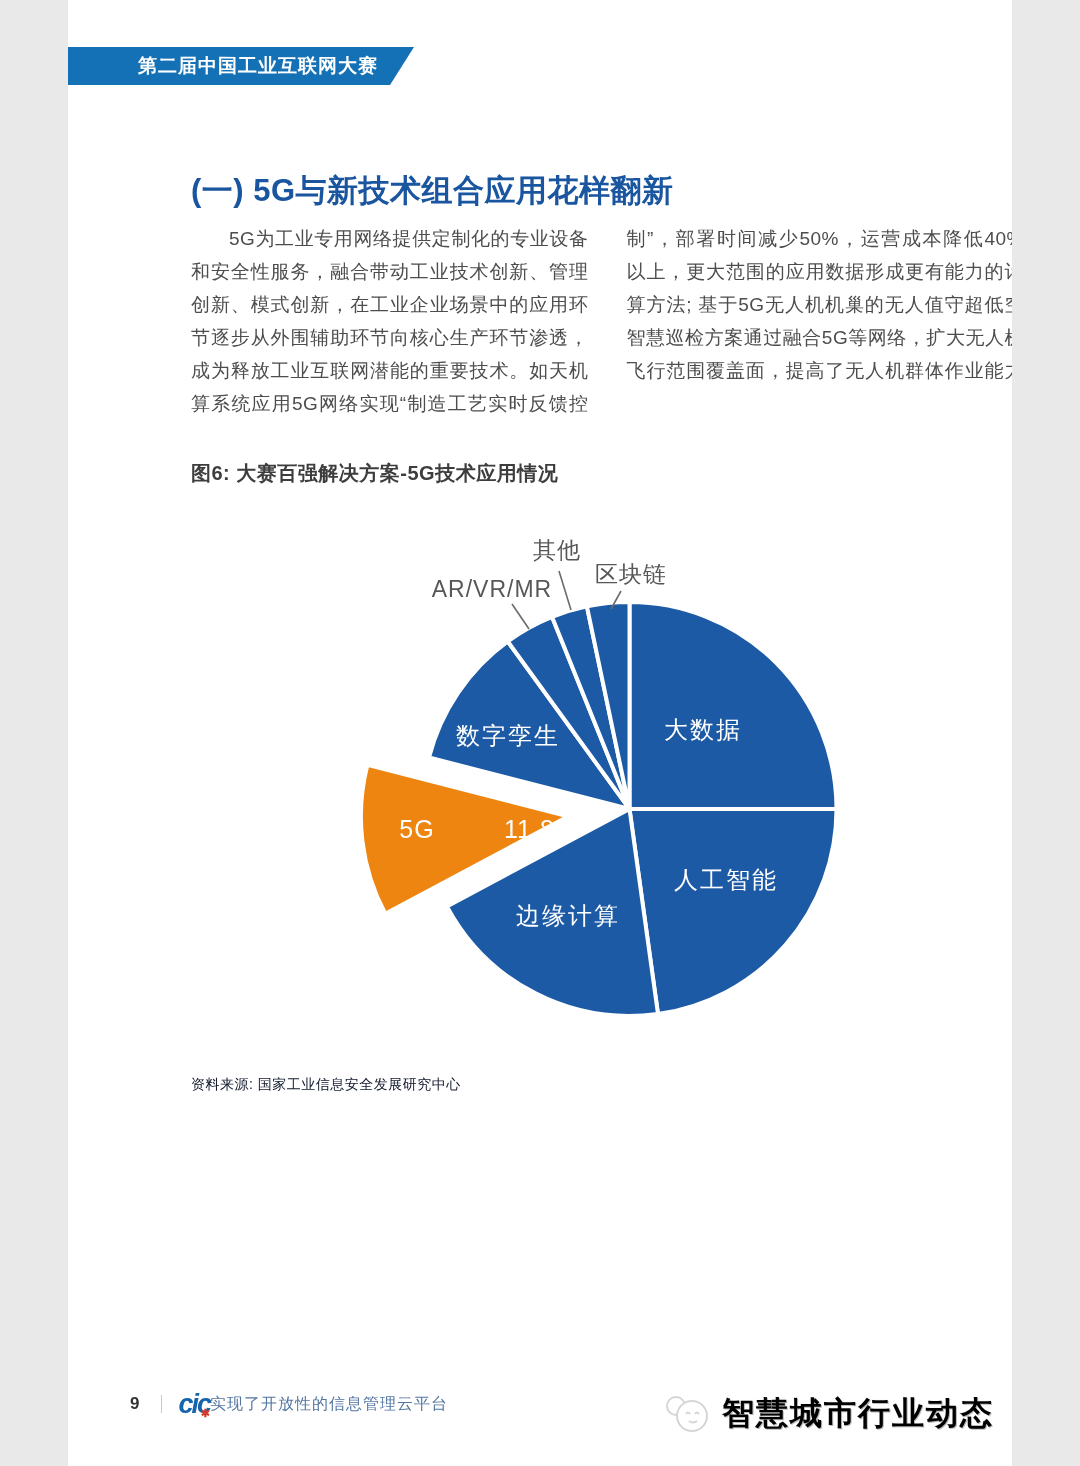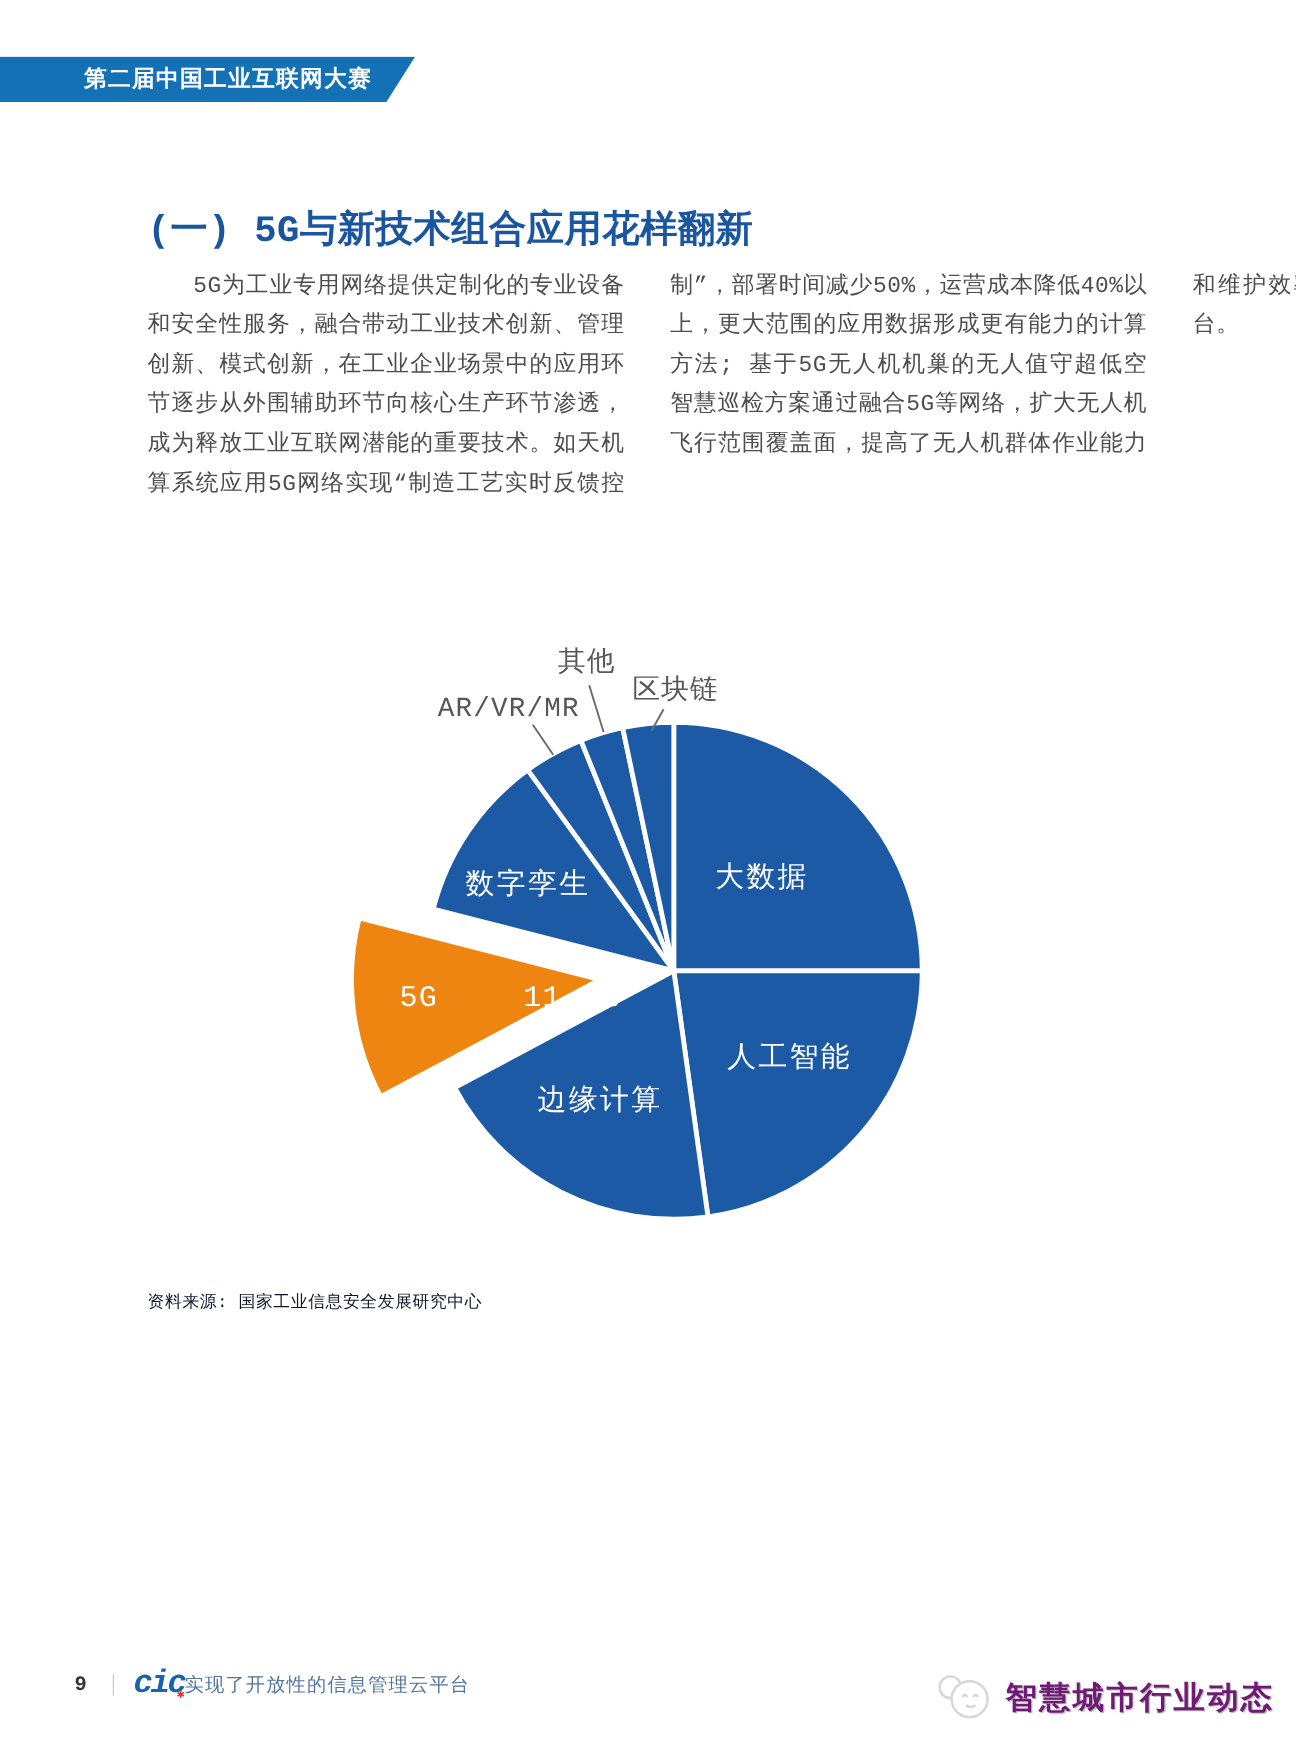--- a/index.html
+++ b/index.html
@@ -1,23 +1,23 @@
 <!DOCTYPE html>
 <html><head>
 <meta charset="utf-8">
 <style>
   * { margin:0; padding:0; box-sizing:border-box; }
   html,body { background:#e9e9e9; }
   .page {
     position:relative;
-    width:1080px; height:1466px;
+    width:944px; height:1466px;
     margin:0 auto;
     background:#ffffff;
     overflow:hidden;
-    font-family:Liberation Mono, monospace;
+    font-family:Liberation Sans, sans-serif;
   }
   
   .ribbon {
     position:absolute; left:0; top:47px;
     width:346px; height:38px;
     background:#1471b5;
     clip-path:polygon(0 0, 100% 0, calc(100% - 24px) 100%, 0 100%);
     display:flex; align-items:center;
   }
   .ribbon span {
@@ -77,41 +77,42 @@
     font-size:11px; color:#d23a2e; font-style:normal;
   }
   .footer-org { font-size:16px; color:#5376a1; letter-spacing:1px; }
   
   .watermark {
     position:absolute; right:18px; top:1392px;
     display:flex; align-items:center;
   }
   .wm-icon { margin-right:8px; opacity:0.9; }
   .wm-text {
-    font-size:26px; font-weight:bold; letter-spacing:2px;
-    color:#701a75;
+    font-size:32px; font-weight:bold; letter-spacing:2px;
+    color:#000000;
     text-shadow:1px 1px 0 #b9b9b9, -1px -1px 0 #fbfbfb;
     white-space:nowrap;
   }
 </style>
 </head>
 <body>
 
 <div class="page">
 
   <div class="ribbon">
     <span>第二届中国工业互联网大赛</span>
   </div>
 
   <h1 class="sec-title">(一) 5G与新技术组合应用花样翻新</h1>
 
   <div class="body-text">
     <p>5G为工业专用网络提供定制化的专业设备和安全性服务，融合带动工业技术创新、管理创新、模式创新，在工业企业场景中的应用环节逐步从外围辅助环节向核心生产环节渗透，成为释放工业互联网潜能的重要技术。如天机算系统应用5G网络实现“制造工艺实时反馈控制”，部署时间减少50%，运营成本降低40%以上，更大范围的应用数据形成更有能力的计算方法; 基于5G无人机机巢的无人值守超低空智慧巡检方案通过融合5G等网络，扩大无人机飞行范围覆盖面，提高了无人机群体作业能力和维护效率，实现了开放性的信息管理云平台。</p>
   </div>
 
+  <div class="fig-caption">图6: 大赛百强解决方案-5G技术应用情况</div>
 
   <svg id="pie-svg" class="chart-svg" width="560" height="512" viewBox="250 520 560 512">
       <path d="M 561.5 809.0 L 561.5 602.0 A 207 207 0 0 1 768.5 809.0 Z" fill="#1c5aa5" class="wedge"></path>
       <path d="M 561.5 809.0 L 768.5 809.0 A 207 207 0 0 1 590.0 1014.0 Z" fill="#1c5aa5" class="wedge"></path>
       <path d="M 561.5 809.0 L 590.0 1014.0 A 207 207 0 0 1 378.9 906.4 Z" fill="#1c5aa5" class="wedge"></path>
       <path d="M 561.5 809.0 L 361.0 757.5 A 207 207 0 0 1 439.8 641.5 Z" fill="#1c5aa5" class="wedge"></path>
       <path d="M 561.5 809.0 L 439.8 641.5 A 207 207 0 0 1 484.1 617.0 Z" fill="#1c5aa5" class="wedge"></path>
       <path d="M 561.5 809.0 L 484.1 617.0 A 207 207 0 0 1 518.9 606.4 Z" fill="#1c5aa5" class="wedge"></path>
       <path d="M 561.5 809.0 L 518.9 606.4 A 207 207 0 0 1 561.5 602.0 Z" fill="#1c5aa5" class="wedge"></path>
       <path d="M 499.9 816.4 L 317.3 913.8 A 207 207 0 0 1 299.4 764.9 Z" fill="#ee8511" class="wedge"></path>

